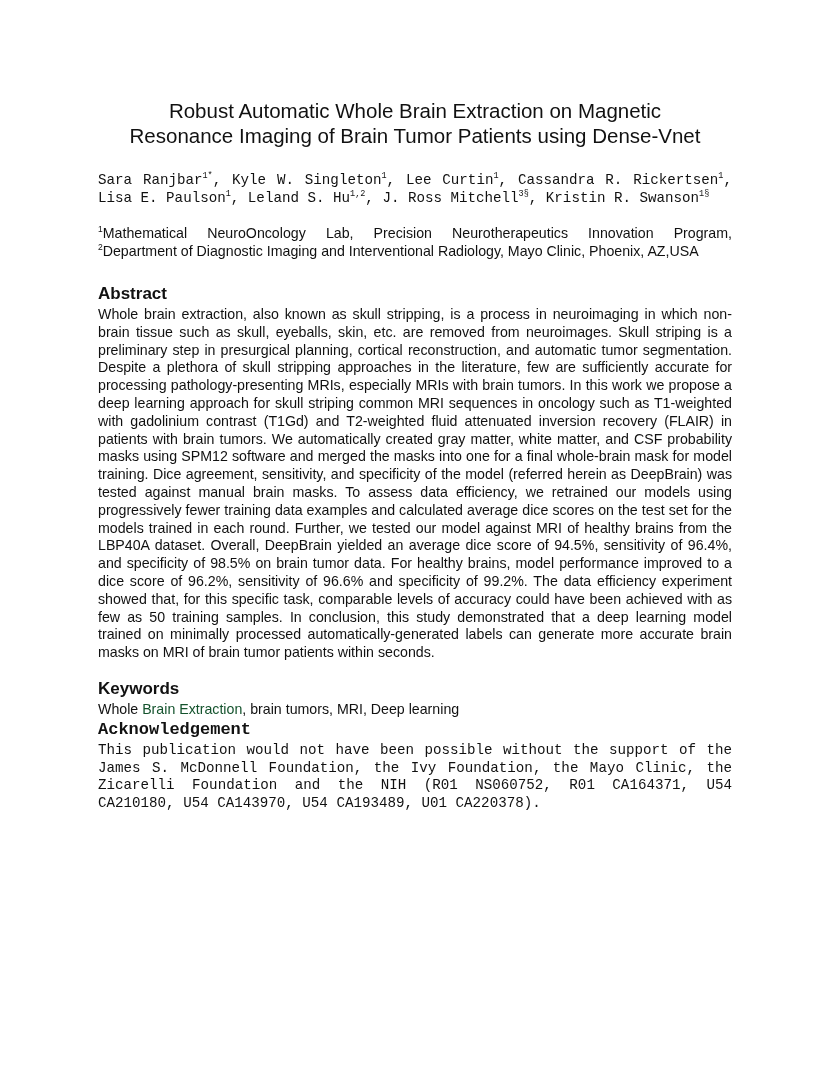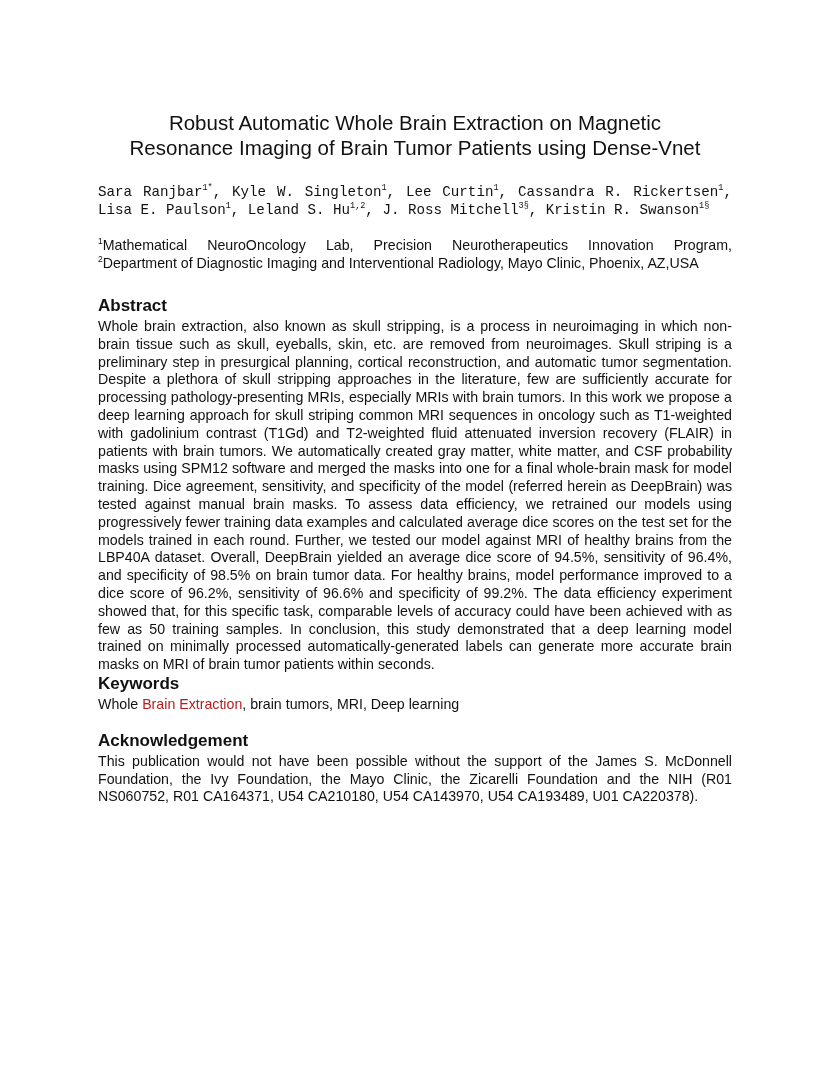--- a/index.html
+++ b/index.html
@@ -1,30 +1,30 @@
 <!DOCTYPE html>
 <html><head>
   <meta charset="utf-8">
   <style>
     html, body { margin: 0; padding: 0; background: #ffffff; }
     body { width: 828px; height: 1072px; position: relative; overflow: hidden; color: #111; font-family: "Liberation Sans", sans-serif; }
-    .page { position: absolute; left: 98px; top: 110px; width: 634px; }
+    .page { position: absolute; left: 98px; top: 98px; width: 634px; }
     .title { text-align: center; font-size: 20.5px; line-height: 25px; margin: 0; font-weight: normal; color: #111; }
     .authors { margin-top: 24px; font-size: 14.2px; line-height: 17.5px; text-align: justify; font-family: Liberation Mono, monospace; }
     .affils { margin-top: 18px; font-size: 14.2px; line-height: 17.5px; }
     .affil-justify { text-align: justify; text-align-last: justify; }
     .notes { margin-top: 17px; font-size: 14.2px; line-height: 17.5px; }
     sup { font-size: 8.5px; line-height: 0; vertical-align: 6px; }
     h2 { font-size: 17px; font-weight: bold; margin: 0; line-height: 20px; }
     .sec-abstract { margin-top: 24px; }
-    .sec-keywords { }
-    .sec-ack { margin-top: 17px; }
+    .sec-keywords { margin-top: 17px; }
+    .sec-ack { margin-top: 1px; font-family: Liberation Mono, monospace; }
     .sec-intro { margin-top: 17px; }
     .body-text { font-size: 14.2px; line-height: 17.8px; text-align: justify; margin: 2px 0 0 0; }
-    .kw-gray { color: #b91c1c; }
+    .kw-gray { color: #14532d; }
   </style>
 </head>
 <body>
 
 <div class="page">
   <h1 class="title">
     <span>Robust Automatic Whole Brain Extraction on Magnetic</span><br>
     <span>Resonance Imaging of Brain Tumor Patients using Dense-Vnet</span>
   </h1>
 

